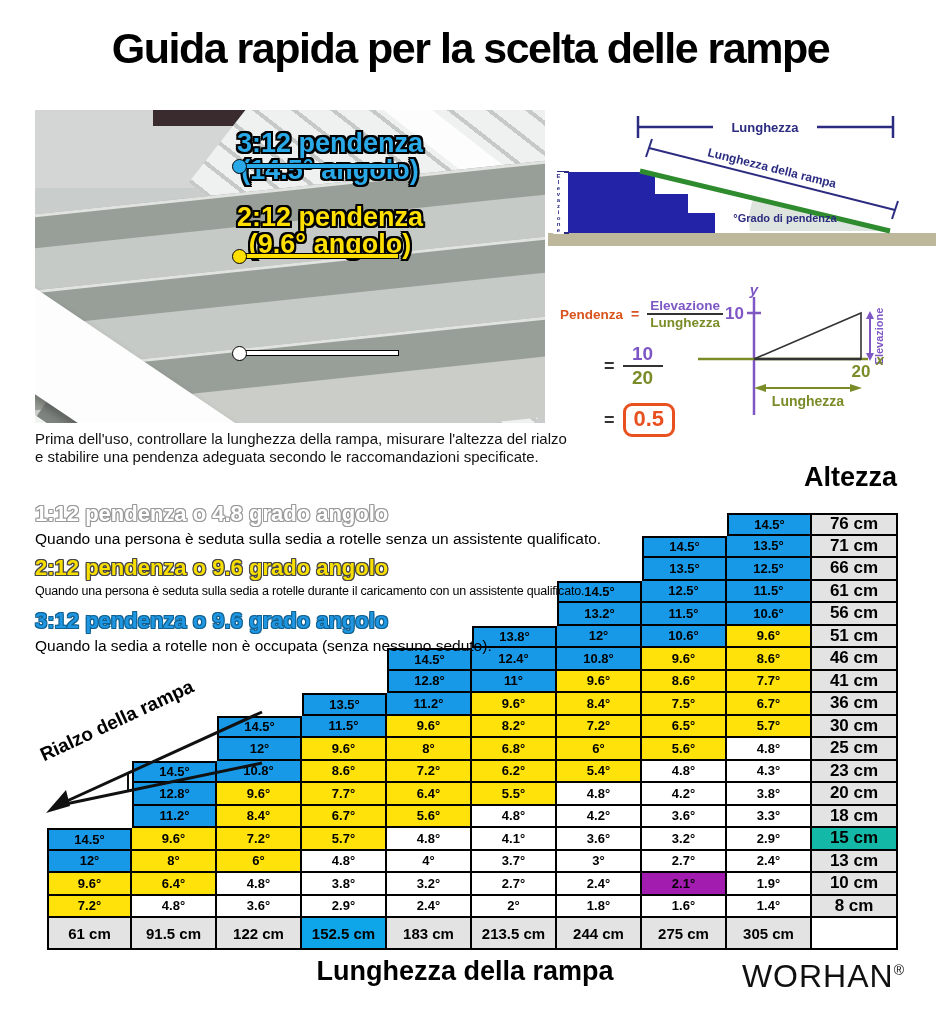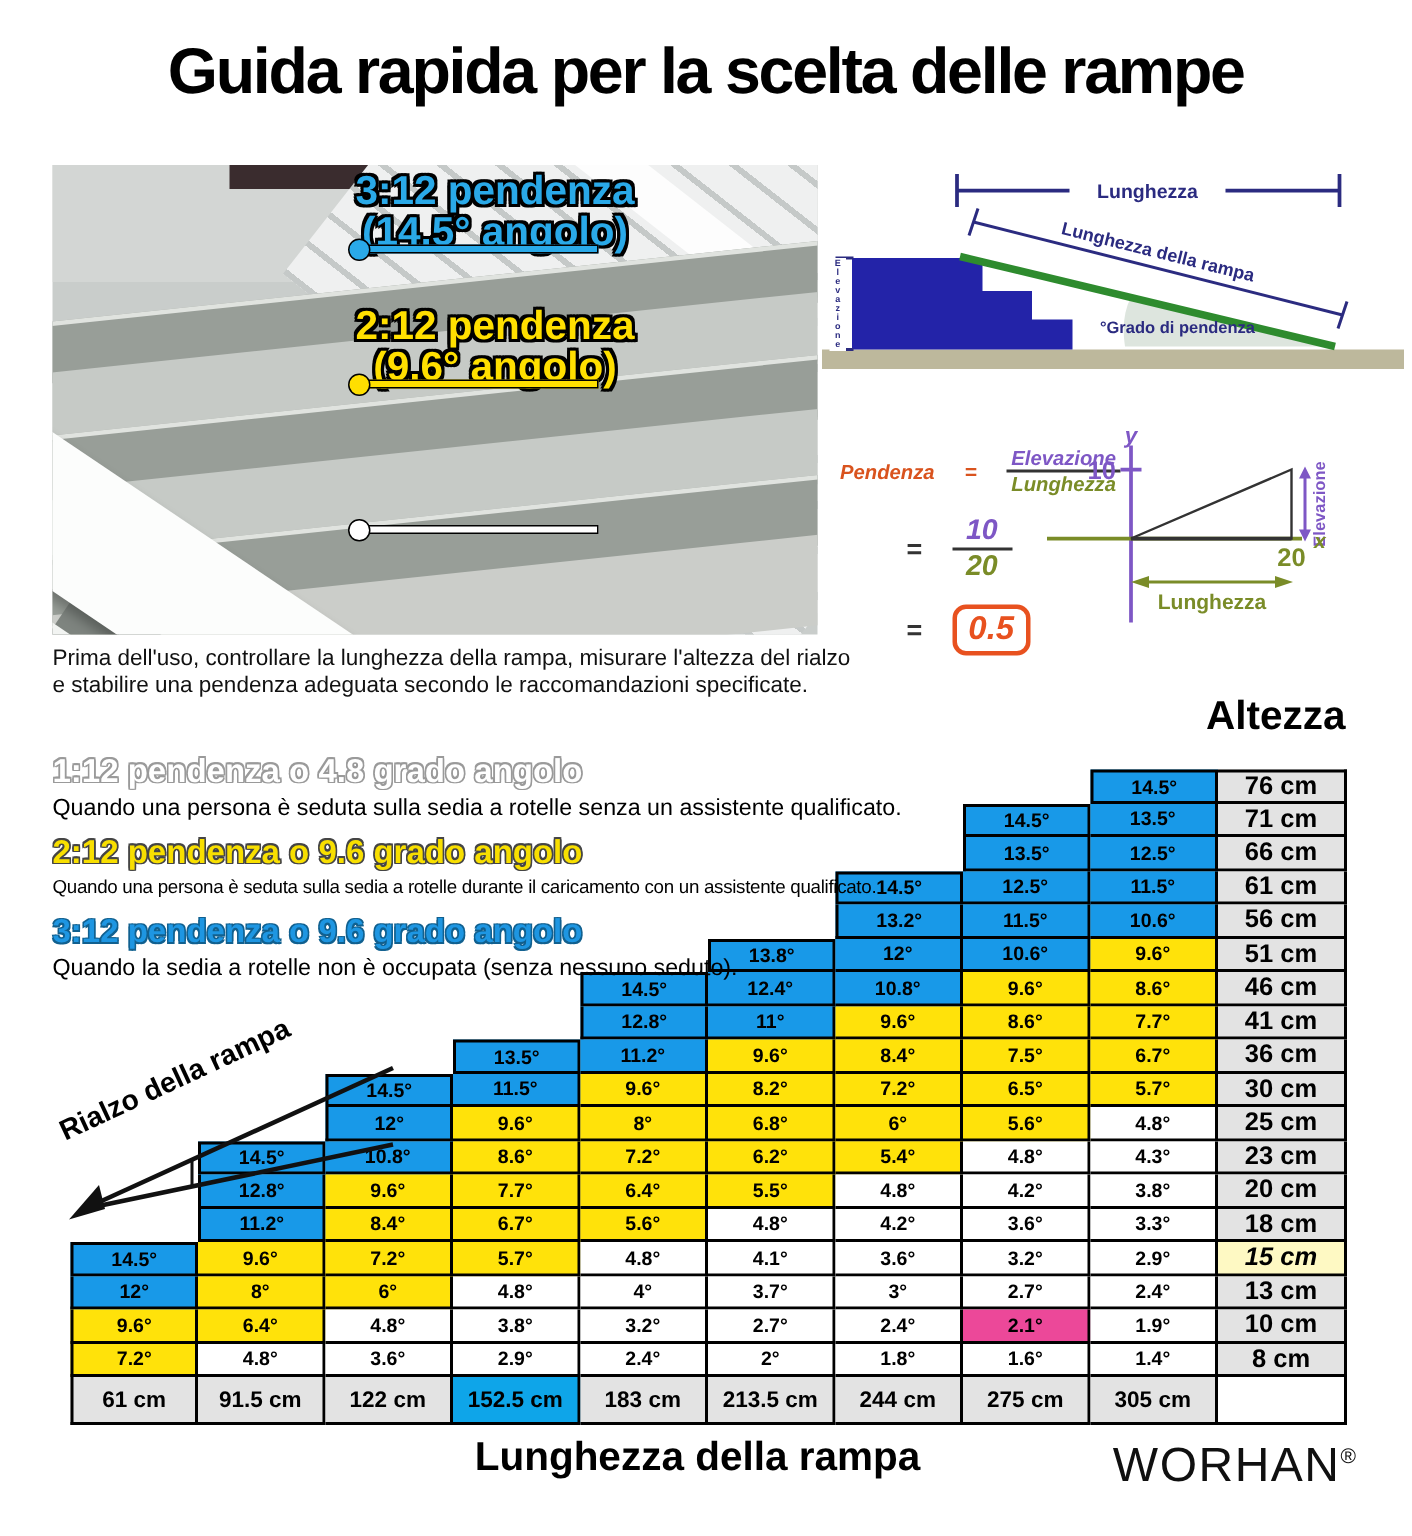--- a/index.html
+++ b/index.html
@@ -28,34 +28,34 @@
   .ph-rail-left2{left:-150px;top:352px;width:430px;height:30px;background:#f2f4f2;transform:rotate(34deg);}
   .ph-shadow{left:-60px;top:382px;width:420px;height:160px;background:#7e847f;transform:rotate(34deg);}
 
   .ann{left:150px;width:290px;text-align:center;font-weight:bold;font-size:27px;line-height:27px;z-index:5;}
   .oB{text-shadow:-2px -2px 0 #000,2px -2px 0 #000,-2px 2px 0 #000,2px 2px 0 #000,
        -2px 0 0 #000,2px 0 0 #000,0 -2px 0 #000,0 2px 0 #000;}
   .ann-blue{color:#2aa9e8;} .ann-yel{color:#ffdf00;} .ann-wht{color:#ffffff;}
   .ann-line{height:4px;border:1px solid #000;z-index:5;left:205px;width:157px;}
   .ann-dot{width:13px;height:13px;border-radius:50%;border:1px solid #000;z-index:6;left:197px;}
   .l-blue{background:#2aa9e8;} .l-yel{background:#ffdf00;} .l-wht{background:#ffffff;}
-  .a1t{top:4px;} .a1l{top:53px;} .a1d{top:49px;}
+  .a1t{top:20px;} .a1l{top:53px;} .a1d{top:49px;}
   .a2t{top:94px;} .a2l{top:143px;} .a2d{top:139px;}
   .a3t{top:191px;} .a3l{top:240px;} .a3d{top:236px;}
 
   
   .diagram{left:545px;top:100px;}
   .elevtxt{left:553px;top:172px;width:11px;height:62px;background:#fff;display:flex;align-items:center;justify-content:center;
            writing-mode:vertical-rl;text-orientation:upright;font-size:6px;line-height:1;font-weight:bold;color:#2b2b80;}
 
   
   .f-head{left:545px;top:261px;width:396px;text-align:center;font-size:20px;font-weight:bold;
           text-decoration:underline;text-decoration-thickness:2px;text-underline-offset:3px;}
   .formula{left:560px;top:298px;width:160px;font-weight:bold;}
-  .frow{display:flex;align-items:center;gap:20px;font-style:italic;}
+  .frow{display:flex;align-items:center;gap:8px;}
   .f-pend{color:#d9531e;font-size:13.5px;}
   .f-eq1{color:#d9531e;font-size:14px;}
   .f-eq{color:#333;font-size:18px;}
   .frac{text-align:center;}
   .frac .top{color:#7e57c5;border-bottom:2px solid #333;padding:0 3px;}
   .frac .bot{color:#7a8c28;}
   .fr1{font-size:13.5px;} .fr2{font-size:19px;width:40px;}
   .r2{margin-top:13px;margin-left:44px;} .r3{margin-top:14px;margin-left:44px;}
   .f-box{border:3px solid #e8511f;border-radius:9px;padding:0 8px 2px 8px;color:#e8511f;font-size:22px;}
   .graph{left:690px;top:285px;}
@@ -363,39 +363,39 @@
       <div class="cell hcell" style="background: rgb(227, 227, 227); border-right: 2px solid rgb(0, 0, 0); border-bottom: 2px solid rgb(0, 0, 0);">18 cm</div>
       <div class="cell " style="background: rgb(24, 153, 232); border-width: 2px; border-style: solid; border-color: rgb(0, 0, 0);">14.5°</div>
       <div class="cell " style="background: rgb(255, 226, 10); border-right: 2px solid rgb(0, 0, 0); border-bottom: 2px solid rgb(0, 0, 0);">9.6°</div>
       <div class="cell " style="background: rgb(255, 226, 10); border-right: 2px solid rgb(0, 0, 0); border-bottom: 2px solid rgb(0, 0, 0);">7.2°</div>
       <div class="cell " style="background: rgb(255, 226, 10); border-right: 2px solid rgb(0, 0, 0); border-bottom: 2px solid rgb(0, 0, 0);">5.7°</div>
       <div class="cell " style="background: rgb(255, 255, 255); border-right: 2px solid rgb(0, 0, 0); border-bottom: 2px solid rgb(0, 0, 0);">4.8°</div>
       <div class="cell " style="background: rgb(255, 255, 255); border-right: 2px solid rgb(0, 0, 0); border-bottom: 2px solid rgb(0, 0, 0);">4.1°</div>
       <div class="cell " style="background: rgb(255, 255, 255); border-right: 2px solid rgb(0, 0, 0); border-bottom: 2px solid rgb(0, 0, 0);">3.6°</div>
       <div class="cell " style="background: rgb(255, 255, 255); border-right: 2px solid rgb(0, 0, 0); border-bottom: 2px solid rgb(0, 0, 0);">3.2°</div>
       <div class="cell " style="background: rgb(255, 255, 255); border-right: 2px solid rgb(0, 0, 0); border-bottom: 2px solid rgb(0, 0, 0);">2.9°</div>
-      <div class="cell hcell" style="background: #fef9c3; border-right: 2px solid rgb(0, 0, 0); border-bottom: 2px solid rgb(0, 0, 0); font-style: italic;">15 cm</div>
+      <div class="cell hcell" style="background: #14b8a6; border-right: 2px solid rgb(0, 0, 0); border-bottom: 2px solid rgb(0, 0, 0);">15 cm</div>
       <div class="cell " style="background: rgb(24, 153, 232); border-right: 2px solid rgb(0, 0, 0); border-bottom: 2px solid rgb(0, 0, 0); border-left: 2px solid rgb(0, 0, 0);">12°</div>
       <div class="cell " style="background: rgb(255, 226, 10); border-right: 2px solid rgb(0, 0, 0); border-bottom: 2px solid rgb(0, 0, 0);">8°</div>
       <div class="cell " style="background: rgb(255, 226, 10); border-right: 2px solid rgb(0, 0, 0); border-bottom: 2px solid rgb(0, 0, 0);">6°</div>
       <div class="cell " style="background: rgb(255, 255, 255); border-right: 2px solid rgb(0, 0, 0); border-bottom: 2px solid rgb(0, 0, 0);">4.8°</div>
       <div class="cell " style="background: rgb(255, 255, 255); border-right: 2px solid rgb(0, 0, 0); border-bottom: 2px solid rgb(0, 0, 0);">4°</div>
       <div class="cell " style="background: rgb(255, 255, 255); border-right: 2px solid rgb(0, 0, 0); border-bottom: 2px solid rgb(0, 0, 0);">3.7°</div>
       <div class="cell " style="background: rgb(255, 255, 255); border-right: 2px solid rgb(0, 0, 0); border-bottom: 2px solid rgb(0, 0, 0);">3°</div>
       <div class="cell " style="background: rgb(255, 255, 255); border-right: 2px solid rgb(0, 0, 0); border-bottom: 2px solid rgb(0, 0, 0);">2.7°</div>
       <div class="cell " style="background: rgb(255, 255, 255); border-right: 2px solid rgb(0, 0, 0); border-bottom: 2px solid rgb(0, 0, 0);">2.4°</div>
       <div class="cell hcell" style="background: rgb(227, 227, 227); border-right: 2px solid rgb(0, 0, 0); border-bottom: 2px solid rgb(0, 0, 0);">13 cm</div>
       <div class="cell " style="background: rgb(255, 226, 10); border-right: 2px solid rgb(0, 0, 0); border-bottom: 2px solid rgb(0, 0, 0); border-left: 2px solid rgb(0, 0, 0);">9.6°</div>
       <div class="cell " style="background: rgb(255, 226, 10); border-right: 2px solid rgb(0, 0, 0); border-bottom: 2px solid rgb(0, 0, 0);">6.4°</div>
       <div class="cell " style="background: rgb(255, 255, 255); border-right: 2px solid rgb(0, 0, 0); border-bottom: 2px solid rgb(0, 0, 0);">4.8°</div>
       <div class="cell " style="background: rgb(255, 255, 255); border-right: 2px solid rgb(0, 0, 0); border-bottom: 2px solid rgb(0, 0, 0);">3.8°</div>
       <div class="cell " style="background: rgb(255, 255, 255); border-right: 2px solid rgb(0, 0, 0); border-bottom: 2px solid rgb(0, 0, 0);">3.2°</div>
       <div class="cell " style="background: rgb(255, 255, 255); border-right: 2px solid rgb(0, 0, 0); border-bottom: 2px solid rgb(0, 0, 0);">2.7°</div>
       <div class="cell " style="background: rgb(255, 255, 255); border-right: 2px solid rgb(0, 0, 0); border-bottom: 2px solid rgb(0, 0, 0);">2.4°</div>
-      <div class="cell " style="background: #ec4899; border-right: 2px solid rgb(0, 0, 0); border-bottom: 2px solid rgb(0, 0, 0); text-align: center;">2.1°</div>
+      <div class="cell " style="background: #a21caf; border-right: 2px solid rgb(0, 0, 0); border-bottom: 2px solid rgb(0, 0, 0); text-align: center;">2.1°</div>
       <div class="cell " style="background: rgb(255, 255, 255); border-right: 2px solid rgb(0, 0, 0); border-bottom: 2px solid rgb(0, 0, 0);">1.9°</div>
       <div class="cell hcell" style="background: rgb(227, 227, 227); border-right: 2px solid rgb(0, 0, 0); border-bottom: 2px solid rgb(0, 0, 0);">10 cm</div>
       <div class="cell " style="background: rgb(255, 226, 10); border-right: 2px solid rgb(0, 0, 0); border-bottom: 2px solid rgb(0, 0, 0); border-left: 2px solid rgb(0, 0, 0);">7.2°</div>
       <div class="cell " style="background: rgb(255, 255, 255); border-right: 2px solid rgb(0, 0, 0); border-bottom: 2px solid rgb(0, 0, 0);">4.8°</div>
       <div class="cell " style="background: rgb(255, 255, 255); border-right: 2px solid rgb(0, 0, 0); border-bottom: 2px solid rgb(0, 0, 0);">3.6°</div>
       <div class="cell " style="background: rgb(255, 255, 255); border-right: 2px solid rgb(0, 0, 0); border-bottom: 2px solid rgb(0, 0, 0);">2.9°</div>
       <div class="cell " style="background: rgb(255, 255, 255); border-right: 2px solid rgb(0, 0, 0); border-bottom: 2px solid rgb(0, 0, 0);">2.4°</div>
       <div class="cell " style="background: rgb(255, 255, 255); border-right: 2px solid rgb(0, 0, 0); border-bottom: 2px solid rgb(0, 0, 0);">2°</div>
       <div class="cell " style="background: rgb(255, 255, 255); border-right: 2px solid rgb(0, 0, 0); border-bottom: 2px solid rgb(0, 0, 0);">1.8°</div>
       <div class="cell " style="background: rgb(255, 255, 255); border-right: 2px solid rgb(0, 0, 0); border-bottom: 2px solid rgb(0, 0, 0);">1.6°</div>

